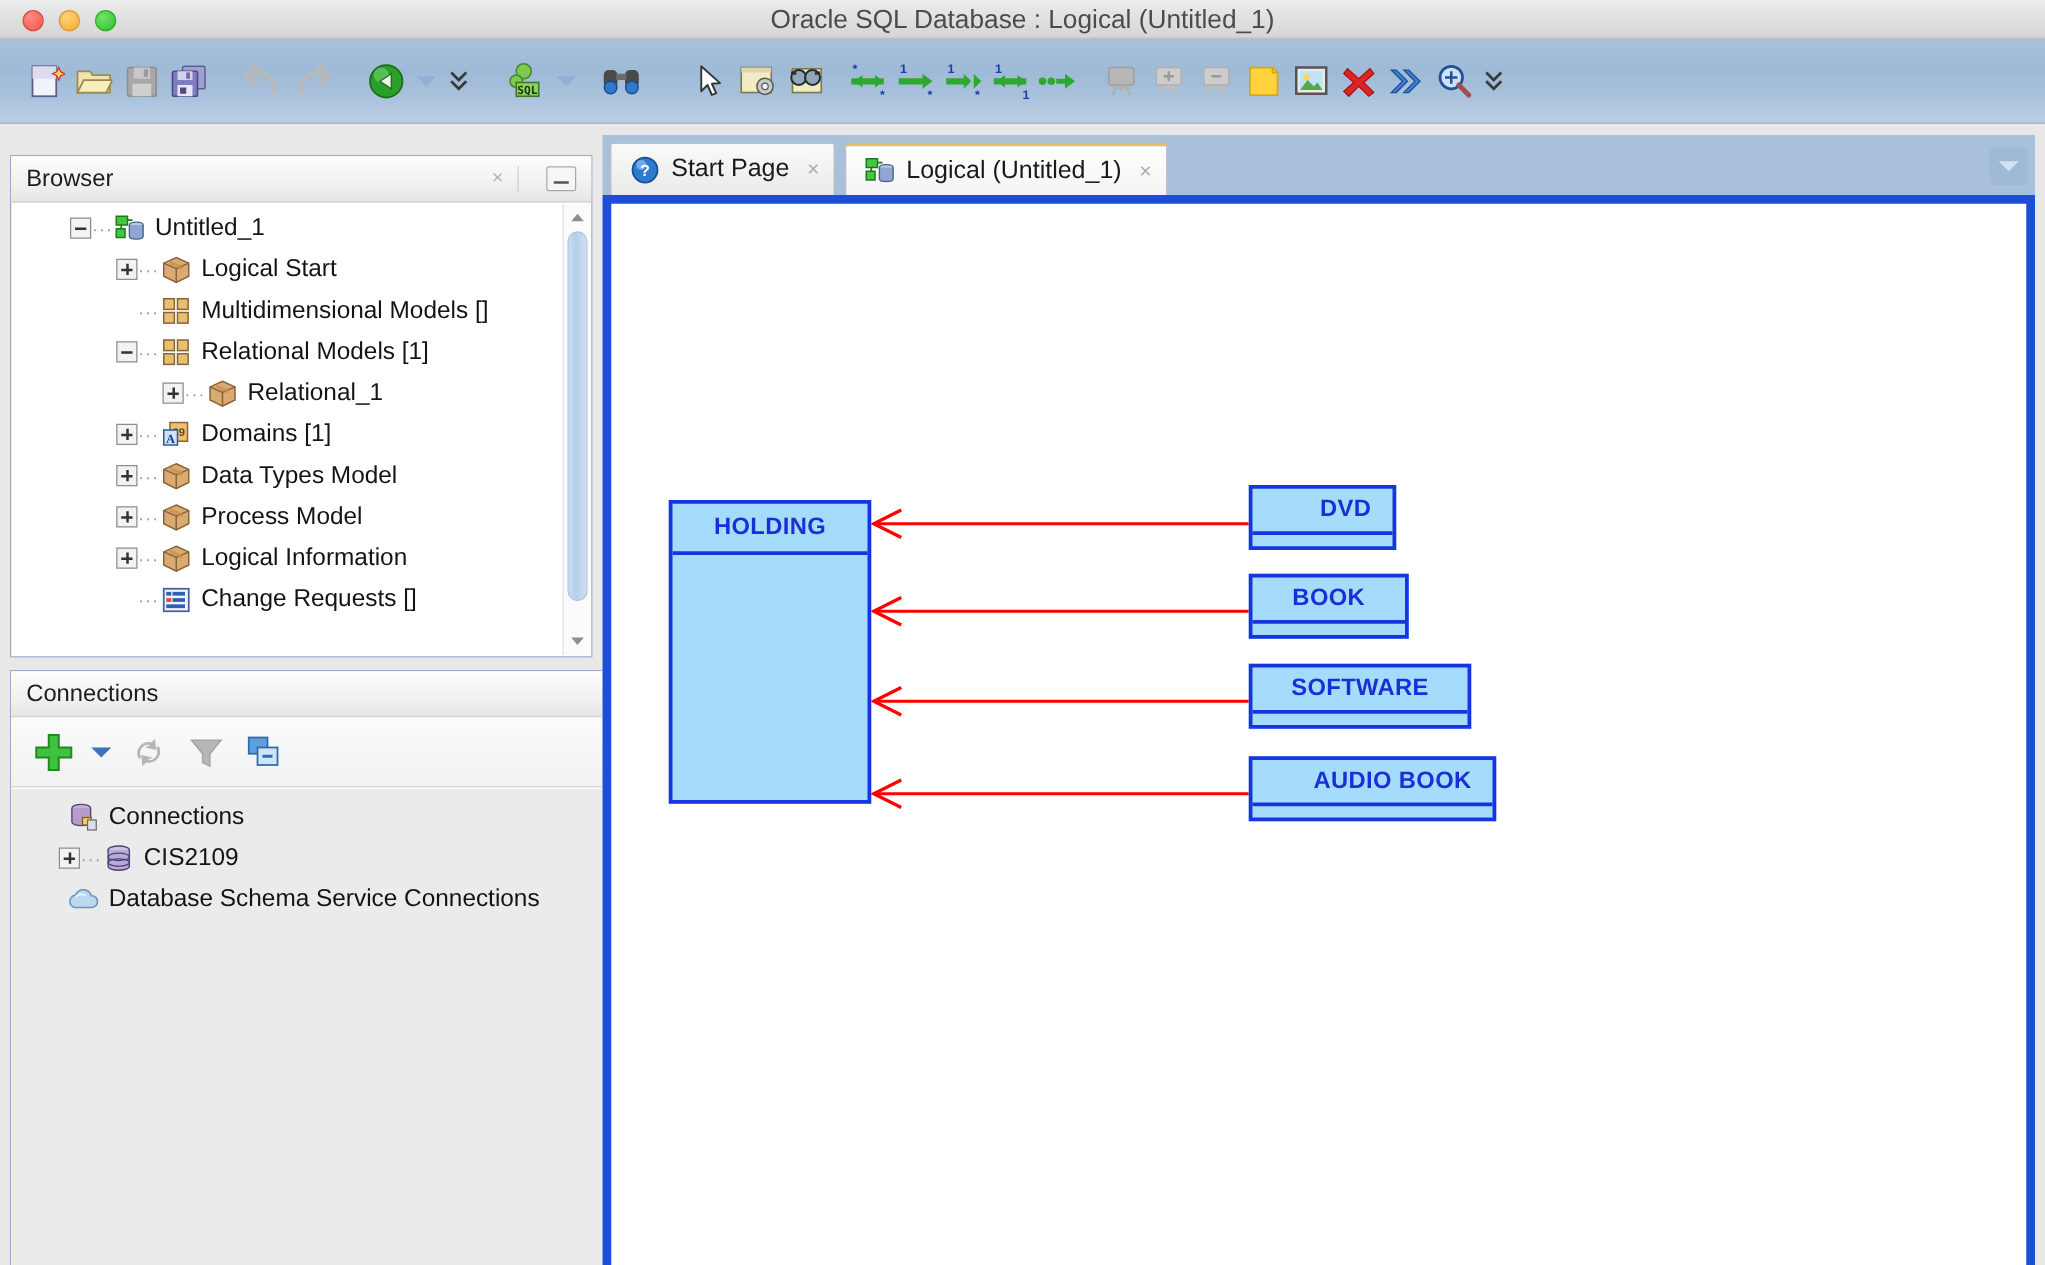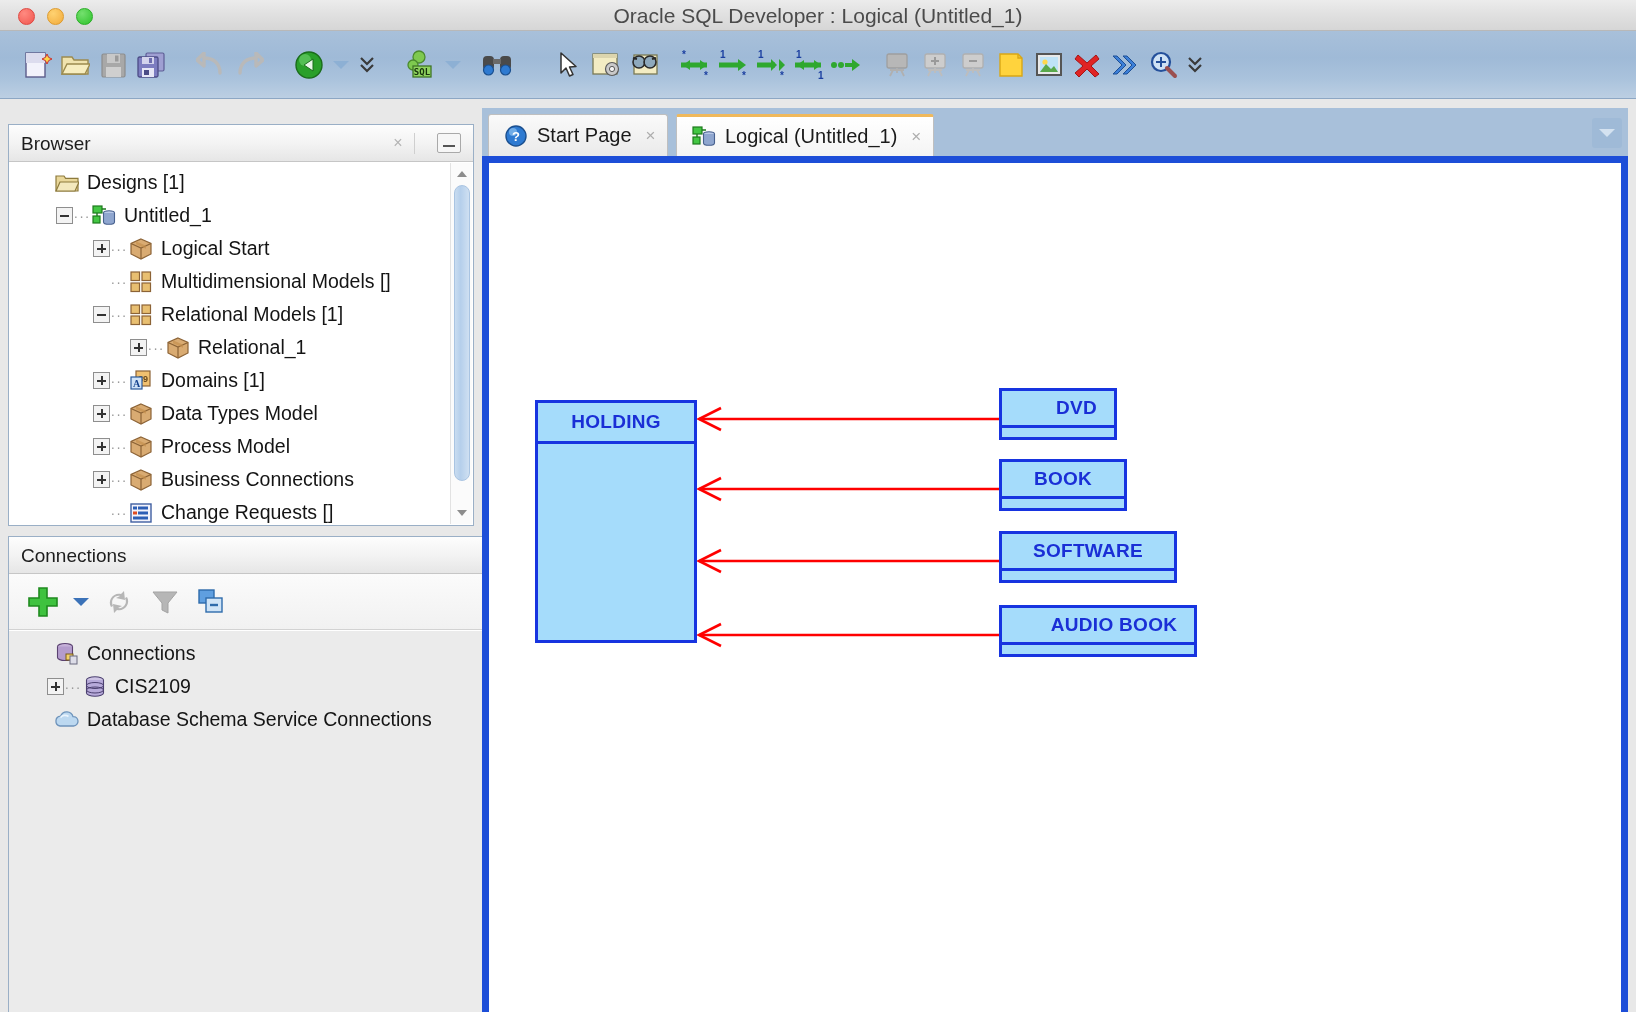--- a/index.html
+++ b/index.html
@@ -166,21 +166,21 @@
 </style>
 </head>
 <body>
 
 <div class="titlebar">
   <div class="traffic">
     <div class="tl r"></div>
     <div class="tl y"></div>
     <div class="tl g"></div>
   </div>
-  <div class="title-text">Oracle SQL Developer : Logical (Untitled_1)</div>
+  <div class="title-text">Oracle SQL Database : Logical (Untitled_1)</div>
 </div>
 
 <div class="toolbar">
   <div class="tb-icons">
 
     <div class="ticon">
       <svg width="30" height="30" viewBox="0 0 30 30">
         <rect x="4" y="3" width="19" height="24" fill="#f2f2fb" stroke="#5c5c8a" stroke-width="1.4"></rect>
         <rect x="4" y="3" width="19" height="10" fill="#dcdcee"></rect>
         <path d="M21 3 l7 5 -7 5 z" fill="none"></path>
@@ -425,31 +425,20 @@
 
   <div class="panel panel-browser">
     <div class="panel-head">
       <div class="panel-title">Browser</div>
       <div class="panel-x">×</div>
       <div class="panel-divider"></div>
       <div class="panel-min"></div>
     </div>
 
     <div class="tree" id="browser-tree">
-        <div class="trow" style="padding-left: 10px;">
-          <span class="tog-space"></span>
-          <span class="dots"></span>
-          <span class="ic">
-            <svg width="24" height="22" viewBox="0 0 24 22">
-              <path d="M1 4 h8 l1.6 2.4 H23 V19 H1 z" fill="#e9d79a" stroke="#8d7a3c" stroke-width="1.2"></path>
-              <path d="M1 19 l4 -9 h19 l-4 9 z" fill="#f3e8bd" stroke="#8d7a3c" stroke-width="1.2"></path>
-            </svg>
-          </span>
-          <span class="tlabel">Designs [1]</span>
-        </div>
         <div class="trow" style="padding-left: 47px;">
           <span class="tog"></span>
           <span class="dots">···</span>
           <span class="ic">
             <svg width="24" height="24" viewBox="0 0 24 24">
               <rect x="1" y="2" width="9" height="7" fill="#43c643" stroke="#1d7a1d" stroke-width="1.2"></rect>
               <rect x="1" y="12" width="7" height="7" fill="#43c643" stroke="#1d7a1d" stroke-width="1.2"></rect>
               <path d="M5 9 v3 M10 5 h4" stroke="#1d7a1d" stroke-width="1.4"></path>
               <ellipse cx="17" cy="9" rx="5.5" ry="2.3" fill="#b9c9e8" stroke="#48618f" stroke-width="1.1"></ellipse>
               <path d="M11.5 9 v9 a5.5 2.3 0 0 0 11 0 v-9" fill="#8fa6cf" stroke="#48618f" stroke-width="1.1"></path>
@@ -547,21 +536,21 @@
         <div class="trow" style="padding-left: 84px;">
           <span class="tog plus"></span>
           <span class="dots">···</span>
           <span class="ic">
             <svg width="24" height="24" viewBox="0 0 24 24">
               <path d="M12 2 L22 6.5 L22 17 L12 22 L2 17 L2 6.5 Z" fill="#d9ab72" stroke="#8c6336" stroke-width="1.2"></path>
               <path d="M2 6.5 L12 11 L22 6.5 M12 11 v11" fill="none" stroke="#8c6336" stroke-width="1.2"></path>
               <path d="M7 4.3 L17 8.8 v3 L7 7.3 z" fill="#c4904f" opacity=".7"></path>
             </svg>
           </span>
-          <span class="tlabel">Business Connections</span>
+          <span class="tlabel">Logical Information</span>
         </div>
         <div class="trow" style="padding-left: 84px;">
           <span class="tog-space"></span>
           <span class="dots">···</span>
           <span class="ic">
             <svg width="24" height="22" viewBox="0 0 24 22">
               <rect x="2" y="2" width="20" height="18" fill="#f3f3fb" stroke="#3f5fa1" stroke-width="1.4"></rect>
               <rect x="4" y="4.5" width="4" height="3" fill="#2d5fb5"></rect>
               <rect x="9" y="4.5" width="10" height="3" fill="#2d5fb5"></rect>
               <rect x="4" y="9.5" width="4" height="3" fill="#e04d22"></rect>

